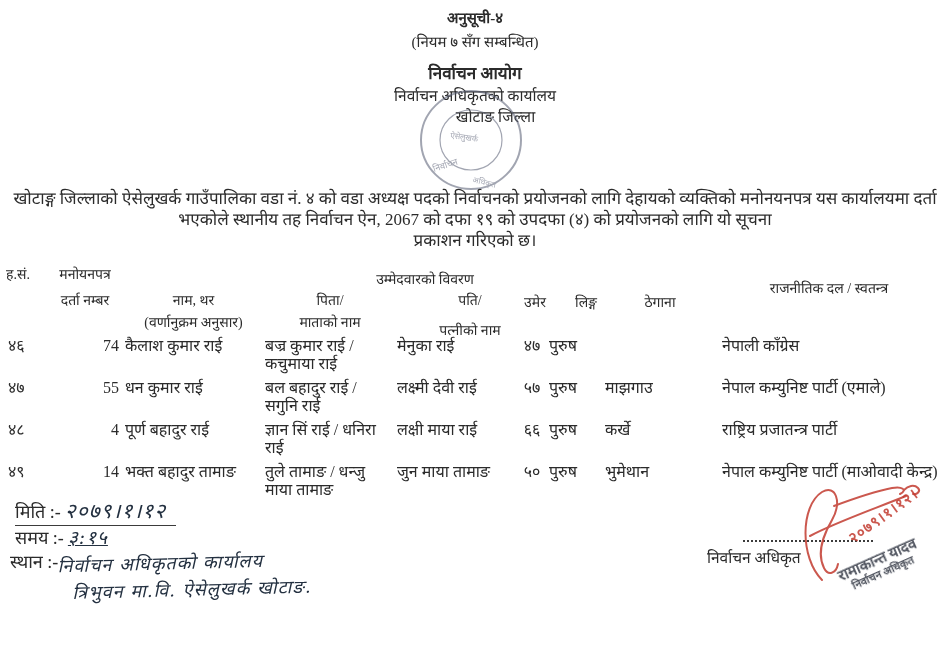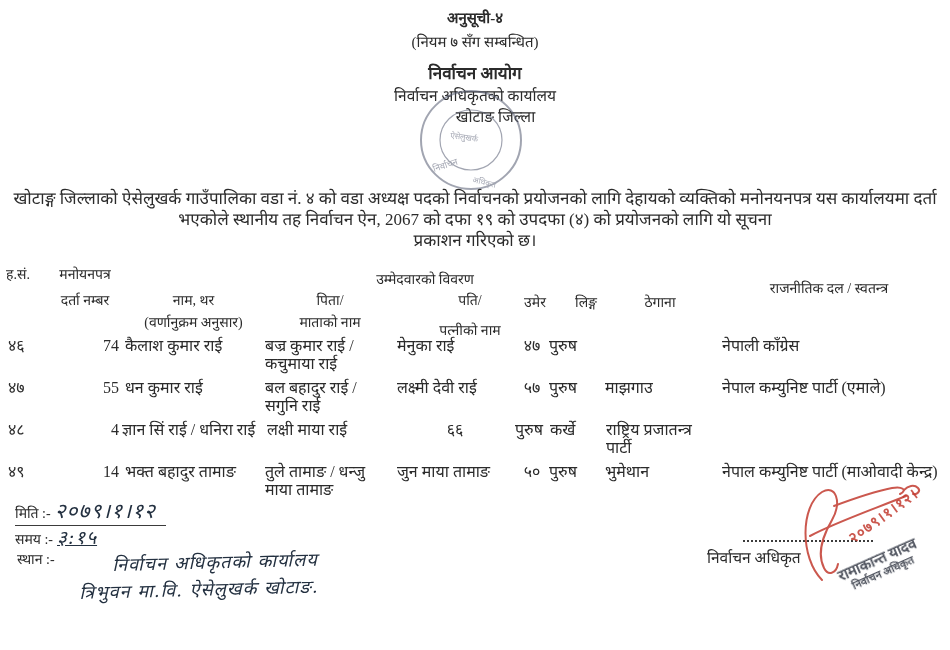--- a/index.html
+++ b/index.html
@@ -26,21 +26,21 @@
   }
   .row .sn{padding-left:8px;}
   .row .reg{text-align:right;padding-right:3px;}
   .row .name{padding-left:3px;}
   .row .father{padding-right:8px;}
   .row .spouse{padding-left:2px;}
   .row .age{text-align:center;}
   .row .addr{padding-left:1px;}
   .row .party{padding-left:2px;}
   
-  .lbl{font-size:14px;}
+  .lbl{font-size:18px;}
   .hand{
     font-style:italic;color:#233040;letter-spacing:1px;
     font-family:"DejaVu Serif","Liberation Serif",serif;
   }
   .date-line{border-bottom:1.6px solid #3b3b3b;padding:0 10px 1px 0;display:inline-block;}
   .dots{width:130px;border-top:2.2px dotted #3c3c3c;}
   .sig-label{font-size:15.5px;}
   .ink-stamp{
     transform:rotate(-24deg);color:#3c414d;text-align:center;
     filter:blur(0.3px);opacity:.9;line-height:14px;
@@ -114,20 +114,21 @@
       <div class="father">बल बहादुर राई / सगुनि राई</div>
       <div class="spouse">लक्ष्मी देवी राई</div>
       <div class="age">५७</div>
       <div class="gen">पुरुष</div>
       <div class="addr">माझगाउ</div>
       <div class="party">नेपाल कम्युनिष्ट पार्टी (एमाले)</div>
     </div>
     <div class="row">
       <div class="sn">४८</div>
       <div class="reg">4</div>
+      <div class="name">पूर्ण बहादुर राई</div>
       <div class="father">ज्ञान सिं राई / धनिरा राई</div>
       <div class="spouse">लक्षी माया राई</div>
       <div class="age">६६</div>
       <div class="gen">पुरुष</div>
       <div class="addr">कर्खे</div>
       <div class="party">राष्ट्रिय प्रजातन्त्र पार्टी</div>
     </div>
     <div class="row">
       <div class="sn">४९</div>
       <div class="reg">14</div>
@@ -144,21 +145,21 @@
   <div class="abs" style="left:15px;top:496px;">
     <span class="date-line">
       <span class="lbl">मिति :-</span>
       <span class="hand" style="font-size:21px;">२०७९।१।१२</span>
     </span>
   </div>
   <div class="abs" style="left:15px;top:524px;">
     <span class="lbl">समय :-</span>
     <span class="hand" style="font-size:19px;text-decoration:underline;">३:१५</span>
   </div>
-  <div class="abs" style="left:17px;top:549px;display:flex;gap:10px;text-align:right;">
+  <div class="abs" style="left:10px;top:549px;display:flex;">
     <span class="lbl">स्थान :-</span>
     <span class="hand" style="font-size:18px;transform:rotate(-1.5deg);line-height:27px;">
       <div>निर्वाचन अधिकृतको कार्यालय</div>
       <div style="padding-left:14px;">त्रिभुवन मा.वि. ऐसेलुखर्क खोटाङ.</div>
     </span>
   </div>
 
   <div class="abs dots" style="left:743px;top:540px;"></div>
   <div class="abs sig-label" style="left:707px;top:546px;">निर्वाचन अधिकृत</div>
 

